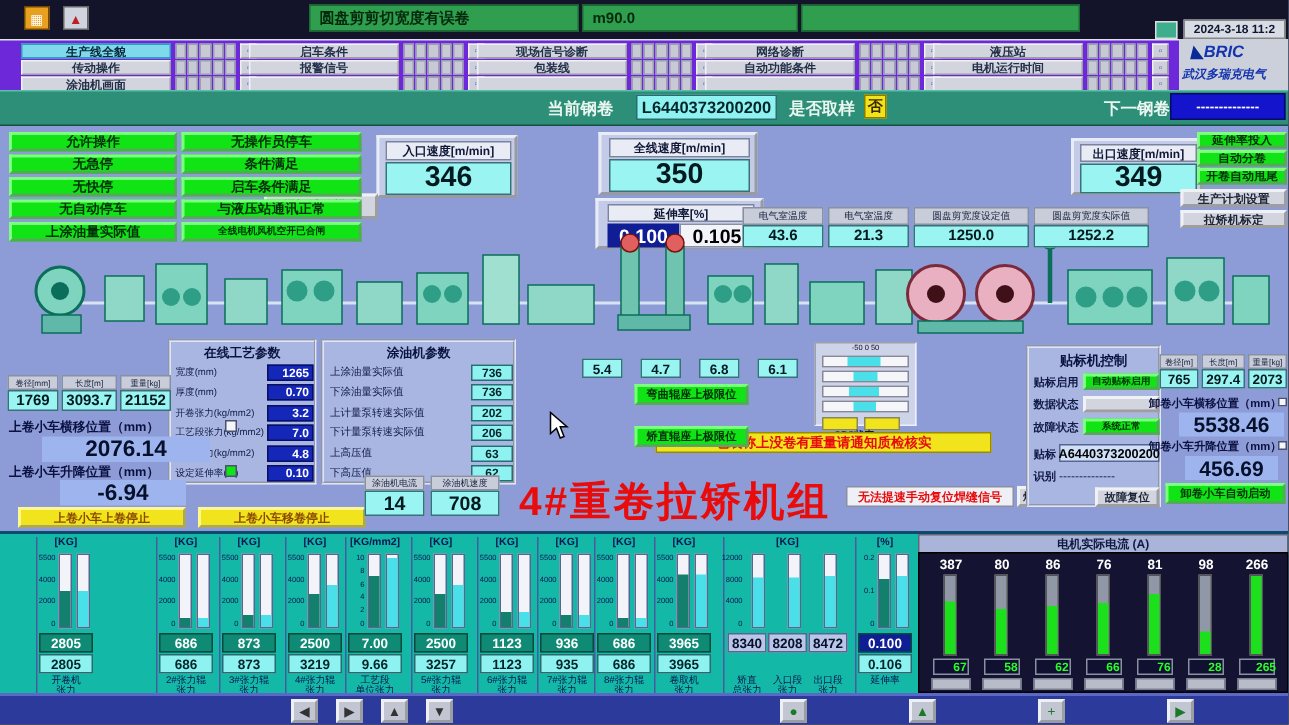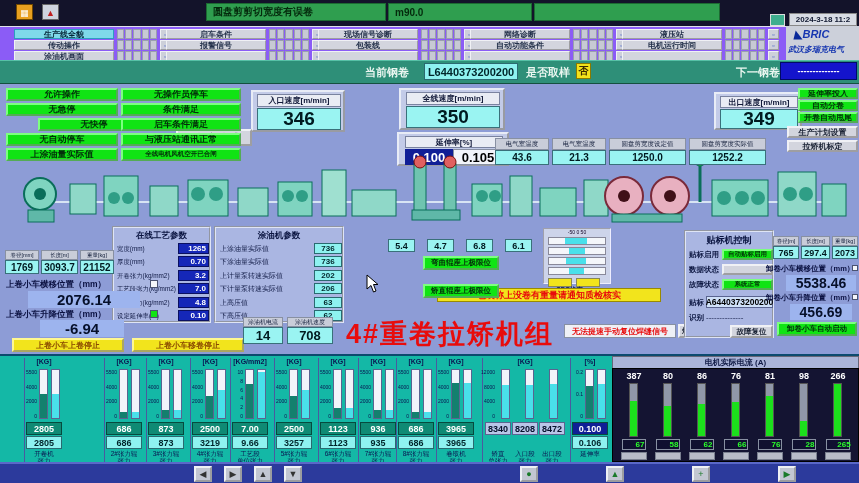--- a/index.html
+++ b/index.html
@@ -4,21 +4,21 @@
 <style>
   html,body{margin:0;padding:0;background:#111;}
   #screen{position:relative;width:859px;height:483px;overflow:hidden;
     font-family:"Liberation Sans",sans-serif;background:#8d9cd6;}
   .abs{position:absolute;box-sizing:border-box;}
   .topbar{background:#13132a;}
   .tsbox{background:#000;color:#19e04a;font-family:"DejaVu Sans Mono",monospace;
     font-size:10px;font-weight:bold;display:flex;align-items:center;padding-left:4px;border:1px solid #444;}
   .greenmsg{background:#2f9e4f;color:#042a0c;font-size:10px;font-weight:bold;
     display:flex;align-items:center;padding-left:6px;border:1px solid #1c6a32;}
-  .menubar{background:#8b5cf6;border-top:1px solid #dfe2ea;}
+  .menubar{background:#6d28d9;border-top:1px solid #dfe2ea;}
   .menubtn{background:#d3d5de;border:1px outset #f0f1f5;color:#23304a;font-size:8px;
     font-weight:bold;display:flex;align-items:center;justify-content:center;white-space:nowrap;overflow:hidden;}
   .menubtn.active{background:#7fd9ea;border:1px solid #2e9ec0;color:#06283a;}
   .cellstrip{display:flex;gap:1px;}
   .cell{width:6px;height:8px;background:#c7cad4;border:1px solid #9aa0ae;}
   .miniicon{background:#cdd0da;border:1px outset #eef0f4;color:#3a57c8;font-size:7px;
     display:flex;align-items:center;justify-content:center;}
   .coilbar{background:#2e8f78;border-top:1px solid #57c0a6;border-bottom:1px solid #14503f;}
   .coillabel{color:#eaf6f0;font-size:11px;font-weight:bold;display:flex;align-items:center;}
   .cyanbox{background:#8ef2f0;color:#00252a;font-weight:bold;display:flex;align-items:center;justify-content:center;border:1px solid #2a6a70;}
@@ -658,21 +658,21 @@
       <div class="tbtn" style="position: absolute; left: 606px; top: 2px; width: 18px; height: 16px; box-sizing: border-box;">▲</div>
       <div class="tbtn" style="position: absolute; left: 692px; top: 2px; width: 18px; height: 16px; box-sizing: border-box;">+</div>
       <div class="tbtn" style="position: absolute; left: 778px; top: 2px; width: 18px; height: 16px; box-sizing: border-box;">▶</div>
     </div>
 
   <svg class="abs" style="left:366px;top:274px;" width="14" height="20" viewBox="0 0 14 20">
     <polygon points="1,1 1,15 5,11.5 7.5,18 10,17 7.5,10.5 12,10.5" fill="#fff" stroke="#000" stroke-width="1"></polygon>
   </svg>
 <div class="gbtn" style="position: absolute; left: 6px; top: 88px; width: 112px; height: 13px; box-sizing: border-box; font-size: 9px;">允许操作</div>
     <div class="gbtn" style="position: absolute; left: 6px; top: 103px; width: 112px; height: 13px; box-sizing: border-box; font-size: 9px;">无急停</div>
-    <div class="gbtn" style="position: absolute; left: 6px; top: 118px; width: 112px; height: 13px; box-sizing: border-box; font-size: 9px; margin-left: 32px;">无快停</div>
+    <div class="gbtn" style="position: absolute; left: 6px; top: 118px; width: 112px; height: 13px; box-sizing: border-box; font-size: 9px;">无快停</div>
     <div class="gbtn" style="position: absolute; left: 6px; top: 133px; width: 112px; height: 13px; box-sizing: border-box; font-size: 9px;">无自动停车</div>
     <div class="gbtn" style="position: absolute; left: 6px; top: 148px; width: 112px; height: 13px; box-sizing: border-box; font-size: 9px;">上涂油量实际值</div>
     <div class="gbtn" style="position: absolute; left: 121px; top: 88px; width: 120px; height: 13px; box-sizing: border-box; font-size: 9px;">无操作员停车</div>
     <div class="gbtn" style="position: absolute; left: 121px; top: 103px; width: 120px; height: 13px; box-sizing: border-box; font-size: 9px;">条件满足</div>
     <div class="gbtn" style="position: absolute; left: 121px; top: 118px; width: 120px; height: 13px; box-sizing: border-box; font-size: 9px;">启车条件满足</div>
     <div class="gbtn" style="position: absolute; left: 121px; top: 133px; width: 120px; height: 13px; box-sizing: border-box; font-size: 9px;">与液压站通讯正常</div>
     <div class="gbtn" style="position: absolute; left: 121px; top: 148px; width: 120px; height: 13px; box-sizing: border-box; font-size: 6.5px;">全线电机风机空开已合闸</div>
     <div class="tlabel" style="position: absolute; left: 495px; top: 138px; width: 54px; height: 12px; box-sizing: border-box;">电气室温度</div>
     <div class="tval" style="position: absolute; left: 495px; top: 150px; width: 54px; height: 15px; box-sizing: border-box;">43.6</div>
     <div class="tlabel" style="position: absolute; left: 552px; top: 138px; width: 54px; height: 12px; box-sizing: border-box;">电气室温度</div>

